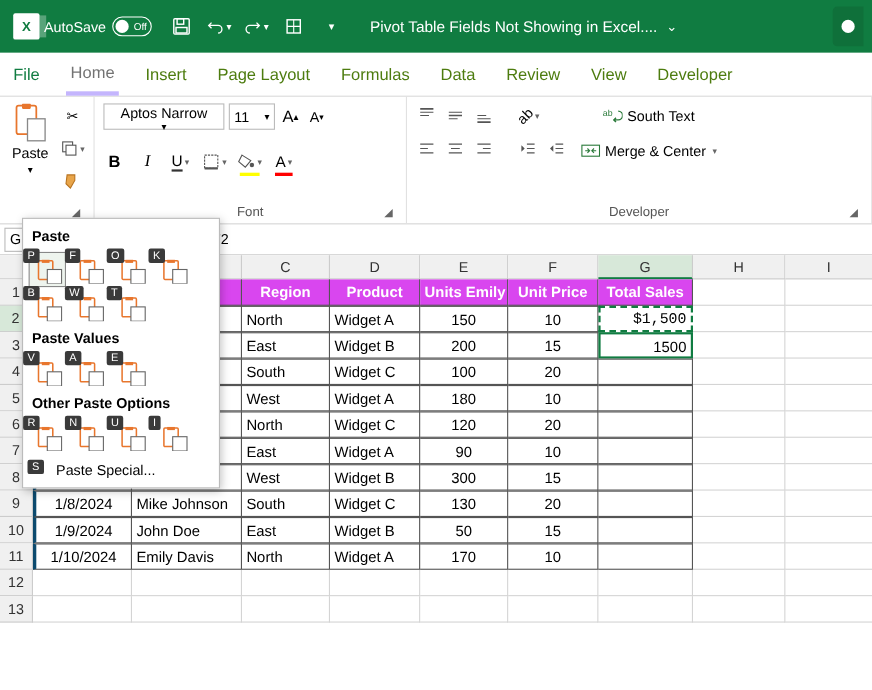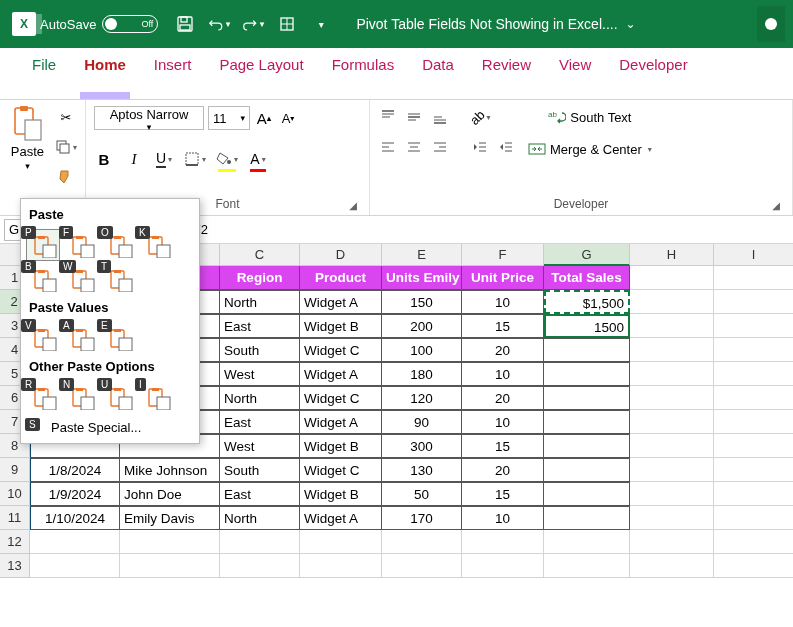--- a/index.html
+++ b/index.html
@@ -3,34 +3,34 @@
 <meta charset="utf-8">
 <style>
 * { box-sizing: border-box; margin: 0; padding: 0; font-family: "Segoe UI", Arial, sans-serif; }
 body { background: #fff; width: 793px; height: 627px; overflow: hidden; font-size: 13px; }
 
 
 .titlebar { background: #107c41; height: 48px; display: flex; align-items: center; color: #fff; padding: 0 8px; }
 .titlebar .xl-icon { width: 24px; height: 24px; background: #fff; color: #107c41; font-weight: bold; display: flex; align-items: center; justify-content: center; font-size: 12px; border-radius: 2px; margin: 0 4px; position: relative; }
 .titlebar .xl-icon::after { content: ''; position: absolute; right: -6px; top: 2px; width: 6px; height: 20px; background: rgba(255,255,255,0.3); }
 .autosave { display: flex; align-items: center; gap: 6px; margin-left: 0; font-size: 13px; }
-.toggle { width: 56px; height: 18px; border: 1px solid #fff; border-radius: 9px; position: relative; display: flex; align-items: center; }
+.toggle { width: 36px; height: 18px; border: 1px solid #fff; border-radius: 9px; position: relative; display: flex; align-items: center; }
 .toggle .knob { width: 12px; height: 12px; background: #fff; border-radius: 50%; margin-left: 2px; }
 .toggle .lbl { position: absolute; right: 4px; font-size: 9px; }
 .qat { display: flex; gap: 12px; margin-left: 16px; align-items: center; }
 .qat-btn { width: 22px; height: 22px; display: flex; align-items: center; justify-content: center; color: #fff; cursor: pointer; }
 .title-text { margin-left: 24px; font-size: 14px; }
 .chev { margin-left: 8px; font-size: 12px; }
 .help-btn { margin-left: auto; width: 28px; height: 36px; background: #0f703a; display:flex; align-items:center; justify-content:center; border-radius:4px 0 0 4px;}
 
 
-.tabs { height: 52px; display: flex; padding: 0 28px; gap: 20px; border-bottom: 1px solid #d4d4d4; background:#fff;}
-.tab { padding: 8px 4px 10px; font-size: 15px; color: #be185d; cursor: pointer; }
+.tabs { height: 40px; display: flex; align-items: flex-end; padding: 0 8px; gap: 20px; border-bottom: 1px solid #d4d4d4; background:#fff;}
+.tab { padding: 8px 4px 10px; font-size: 15px; color: #4d7c0f; cursor: pointer; }
 .tab.file { color: #107c41; font-weight: 400; }
-.tab.active { font-weight: 700; border-bottom: 7px solid #c4b5fd; color: #b91c1c; padding-bottom:8px;}
+.tab.active { font-weight: 400; border-bottom: 4px solid #c4b5fd; color: #737373; padding-bottom:8px;}
 
 
 .ribbon { height: 116px; background: #fff; display: flex; border-bottom: 1px solid #d4d4d4; position: relative; }
 .rgroup { border-right: 1px solid #e1e1e1; padding: 6px 8px 2px; display: flex; flex-direction: column; position: relative; }
 .rgroup-body { flex: 1; display: flex; align-items: flex-start; gap: 6px; }
 .rgroup-label { text-align: center; font-size: 12px; color: #555; padding: 2px 0; position:relative;}
 .dlaunch { position: absolute; right: 4px; bottom: 2px; font-size: 10px; color: #666; }
 
 .paste-block { display:flex; flex-direction:column; align-items:center; gap:2px; width:48px;}
 .clipboard-svg { width:32px; height:36px; }
@@ -59,23 +59,23 @@
 
 .grid { display:grid; grid-template-columns: 30px 90px 100px 80px 82px 80px 82px 86px 84px 80px; }
 .colhdr { background:#f0f0f0; border-right:1px solid #ccc; border-bottom:1px solid #ccc; text-align:center; font-size:13px; height:22px; line-height:22px; color:#333;}
 .colhdr.sel { background:#d7e8d9; border-bottom:2px solid #107c41;}
 .rowhdr { background:#f0f0f0; border-right:1px solid #ccc; border-bottom:1px solid #ccc; text-align:center; font-size:13px; height:24px; line-height:24px; color:#333;}
 .rowhdr.sel { background:#d7e8d9; border-right:2px solid #107c41;}
 .corner { background:#f0f0f0; border-right:1px solid #ccc; border-bottom:1px solid #ccc;}
 .cell { border-right:1px solid #d4d4d4; border-bottom:1px solid #d4d4d4; height:24px; line-height:24px; padding:0 4px; font-size:13.5px; overflow:hidden; white-space:nowrap;}
 .cell.hcell { background:#d946ef; color:#fff; font-weight:bold; text-align:center; border-right:1px solid #555; border-bottom:1px solid #555;}
 .cell.b { border-right:1px solid #555; border-bottom:1px solid #555; border-top:1px solid #555;}
-.cell.bl { border-left:1px solid #0c4a6e; }
+.cell.bl { border-left:3px solid #0c4a6e; }
 .cell.num { text-align:center; }
-.cell.marching { border:2px dashed #107c41; text-align:right;}
+.cell.marching { border:2px dashed #107c41; text-align:right;font-family:Liberation Mono, monospace;}
 .cell.active { border:2px solid #107c41; text-align:right;}
 
 
 .paste-menu { position:absolute; left:20px; top:198px; width:180px; background:#fff; border:1px solid #bbb; box-shadow:2px 2px 8px rgba(0,0,0,0.25); z-index:10; padding:4px 6px 6px; font-size:13px;}
 .pm-title { font-weight:bold; padding:4px 2px 6px;}
 .pm-row { display:flex; gap:6px; padding:2px 0;}
 .pm-item { width:32px; height:30px; position:relative; cursor:pointer;}
 .pm-item.sel { outline:1px solid #888; background:#eef4ee;}
 .pm-key { position:absolute; left:-6px; top:-4px; background:#3a3a3a; color:#fff; font-size:10px; padding:1px 4px; border-radius:2px; z-index:2;}
 .pm-icon { position:absolute; right:0; bottom:0; width:26px; height:24px;}

